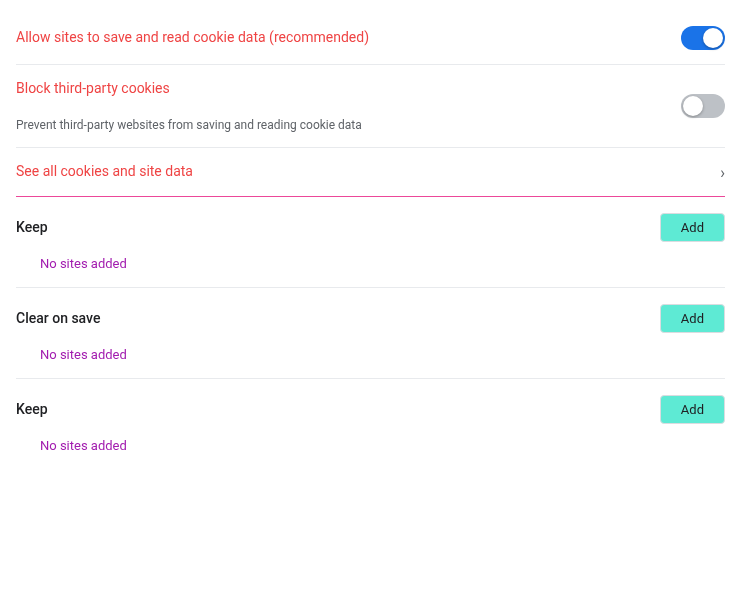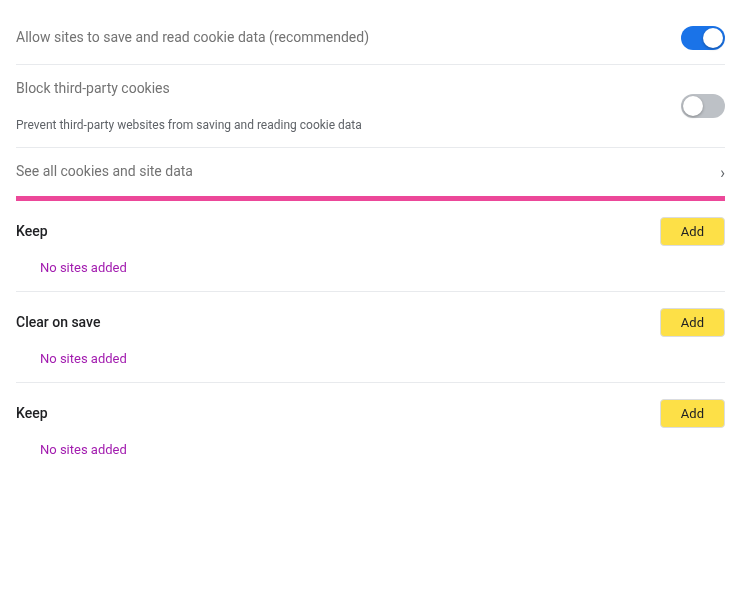--- a/index.html
+++ b/index.html
@@ -29,21 +29,21 @@
       border-bottom: 1px solid #e8eaed;
     }
 
     .setting-text {
       flex: 1;
       padding-right: 16px;
     }
 
     .setting-title {
       font-size: 14px;
-      color: #737373;
+      color: #ef4444;
       line-height: 1.4;
     }
 
     .setting-description {
       font-size: 12px;
       color: #5f6368;
       margin-top: 18px;
       line-height: 1.4;
     }
 
@@ -92,21 +92,21 @@
     .toggle-track.off .toggle-thumb {
       left: 2px;
     }
 
     
     .cookies-link-row {
       display: flex;
       align-items: center;
       justify-content: space-between;
       padding: 14px 0;
-      border-bottom: 5px solid #ec4899;
+      border-bottom: 1px solid #ec4899;
       cursor: pointer;
     }
 
     .chevron-right {
       color: #5f6368;
       font-size: 16px;
     }
 
     
     .section-header-row {
@@ -119,21 +119,21 @@
     .section-title {
       font-size: 14px;
       font-weight: 500;
       color: #202124;
     }
 
     .add-button {
       padding: 6px 20px;
       border: 1px solid #dadce0;
       border-radius: 4px;
-      background: #fde047;
+      background: #5eead4;
       color: #202124;
       font-size: 13px;
       cursor: pointer;
       font-family: inherit;
     }
 
     .no-sites-label {
       font-size: 13px;
       color: #a21caf;
       padding: 6px 0 16px 24px;

